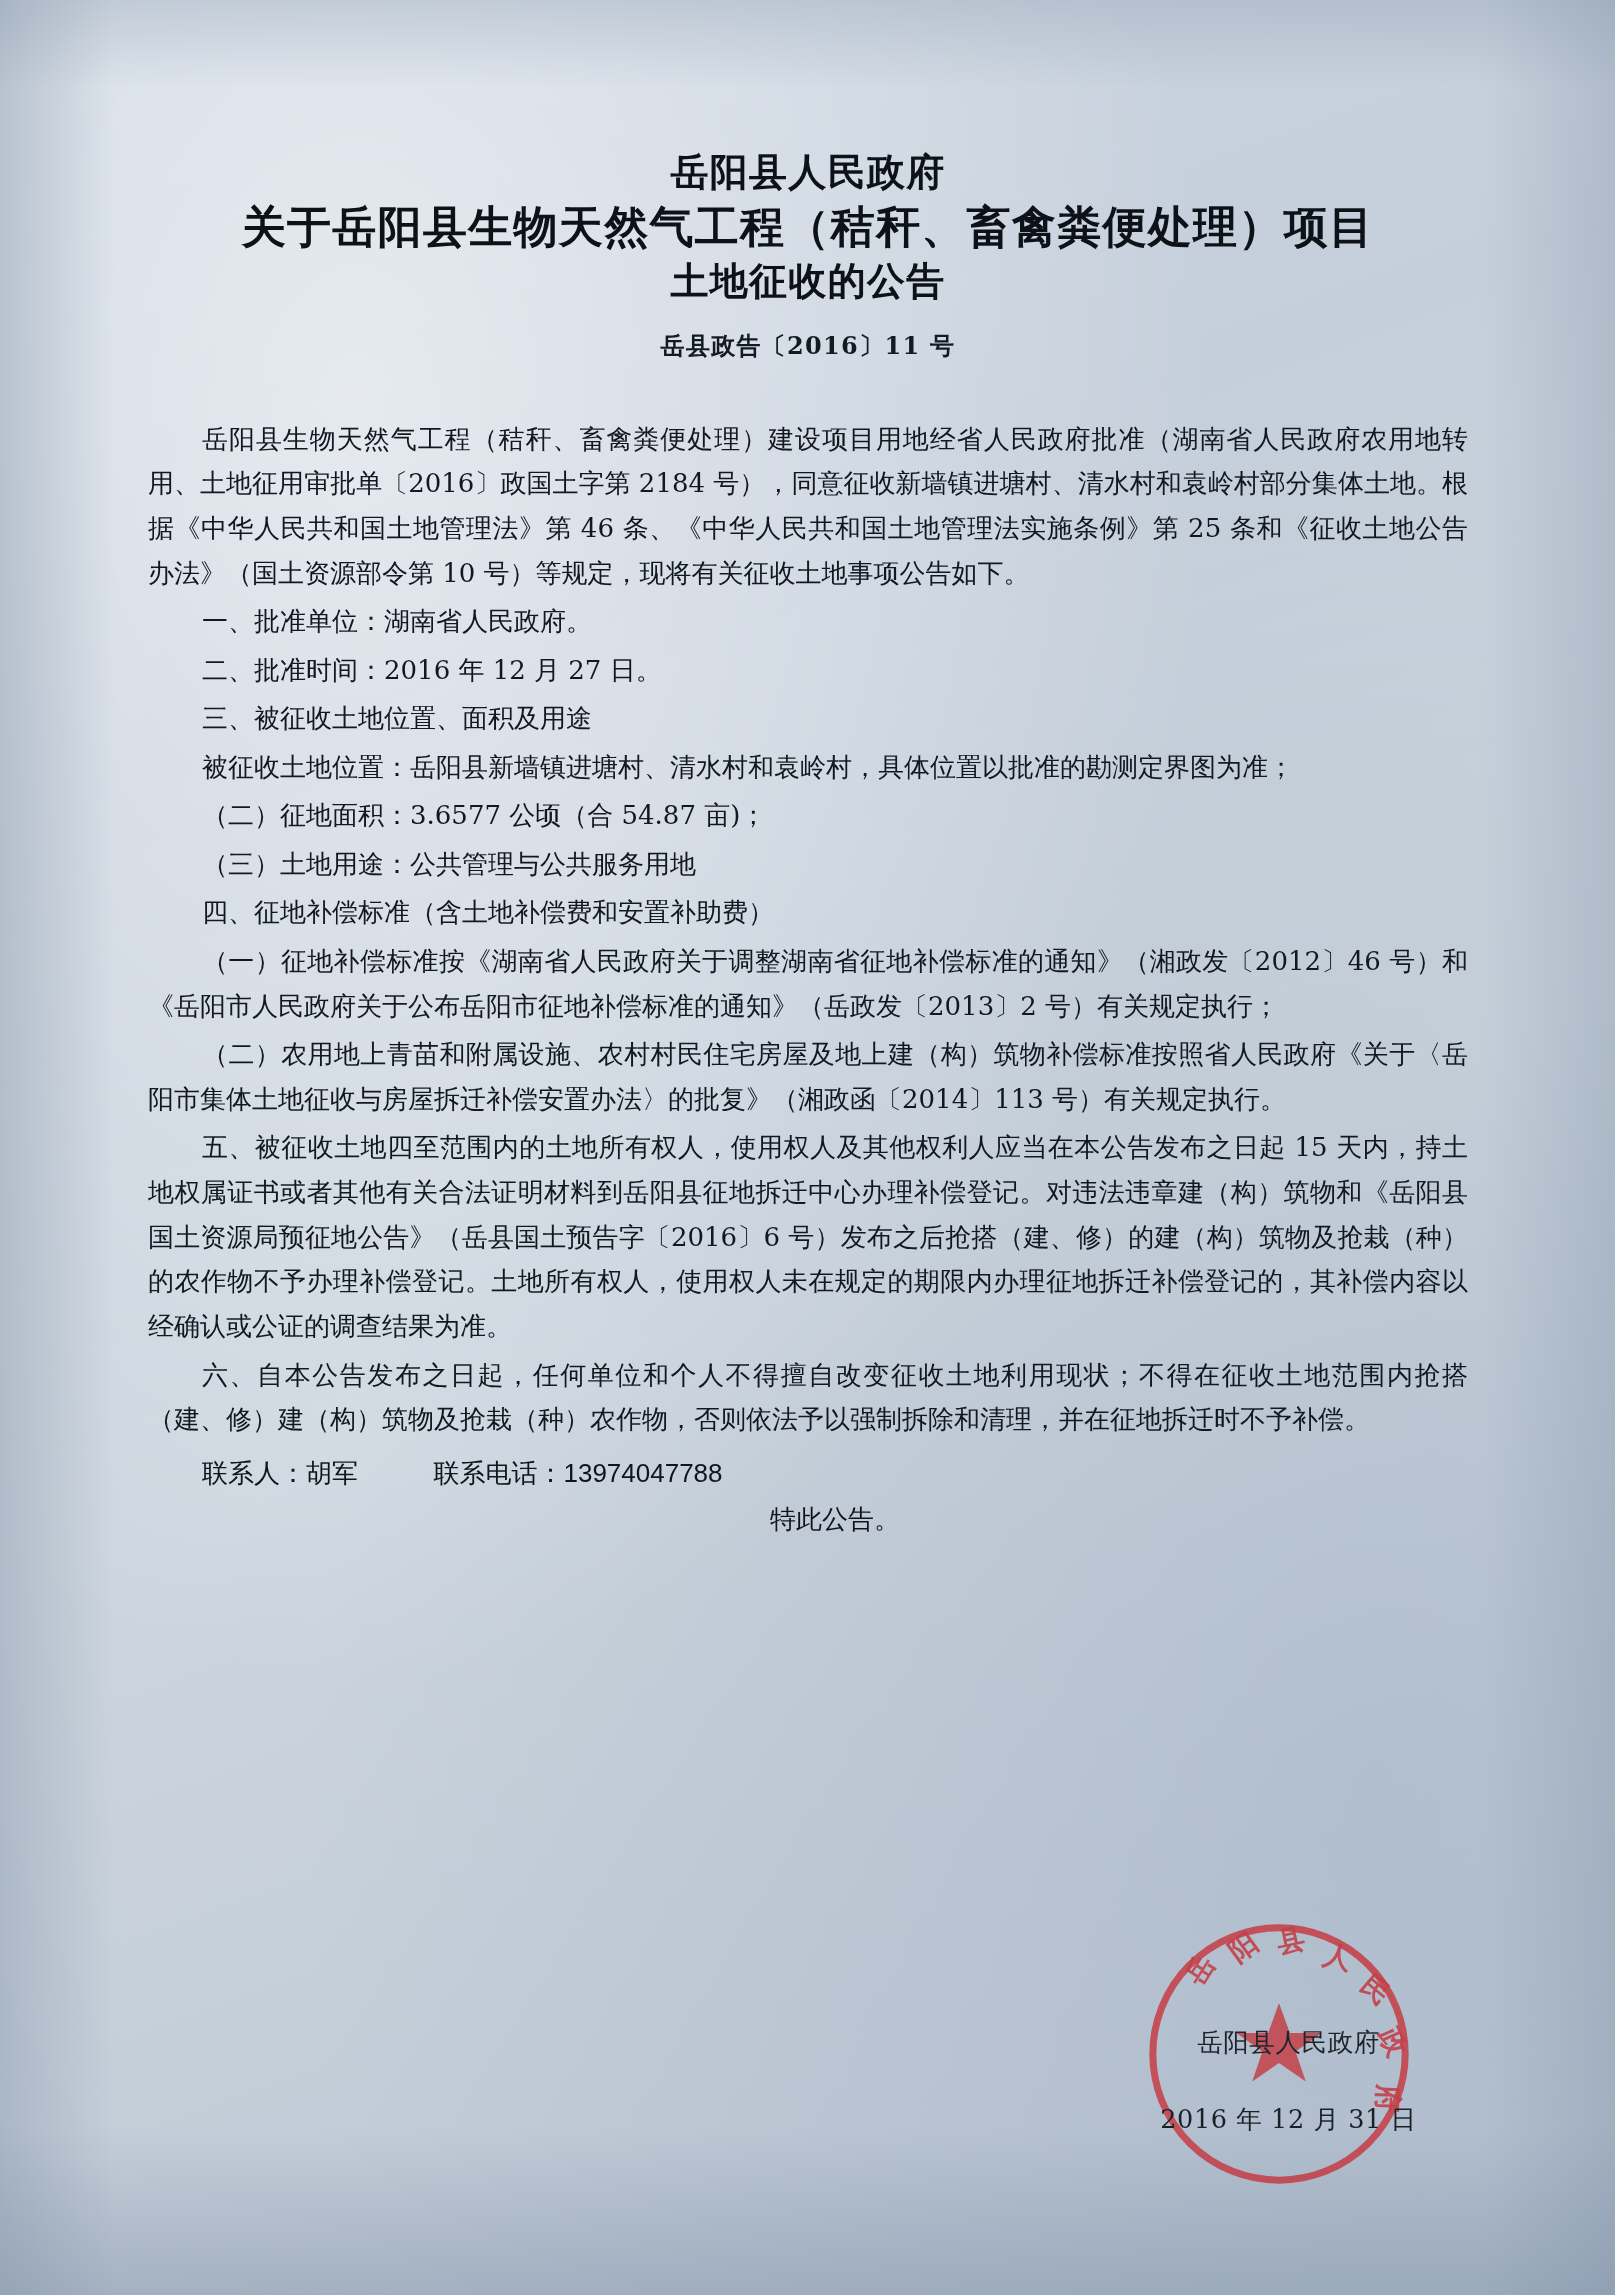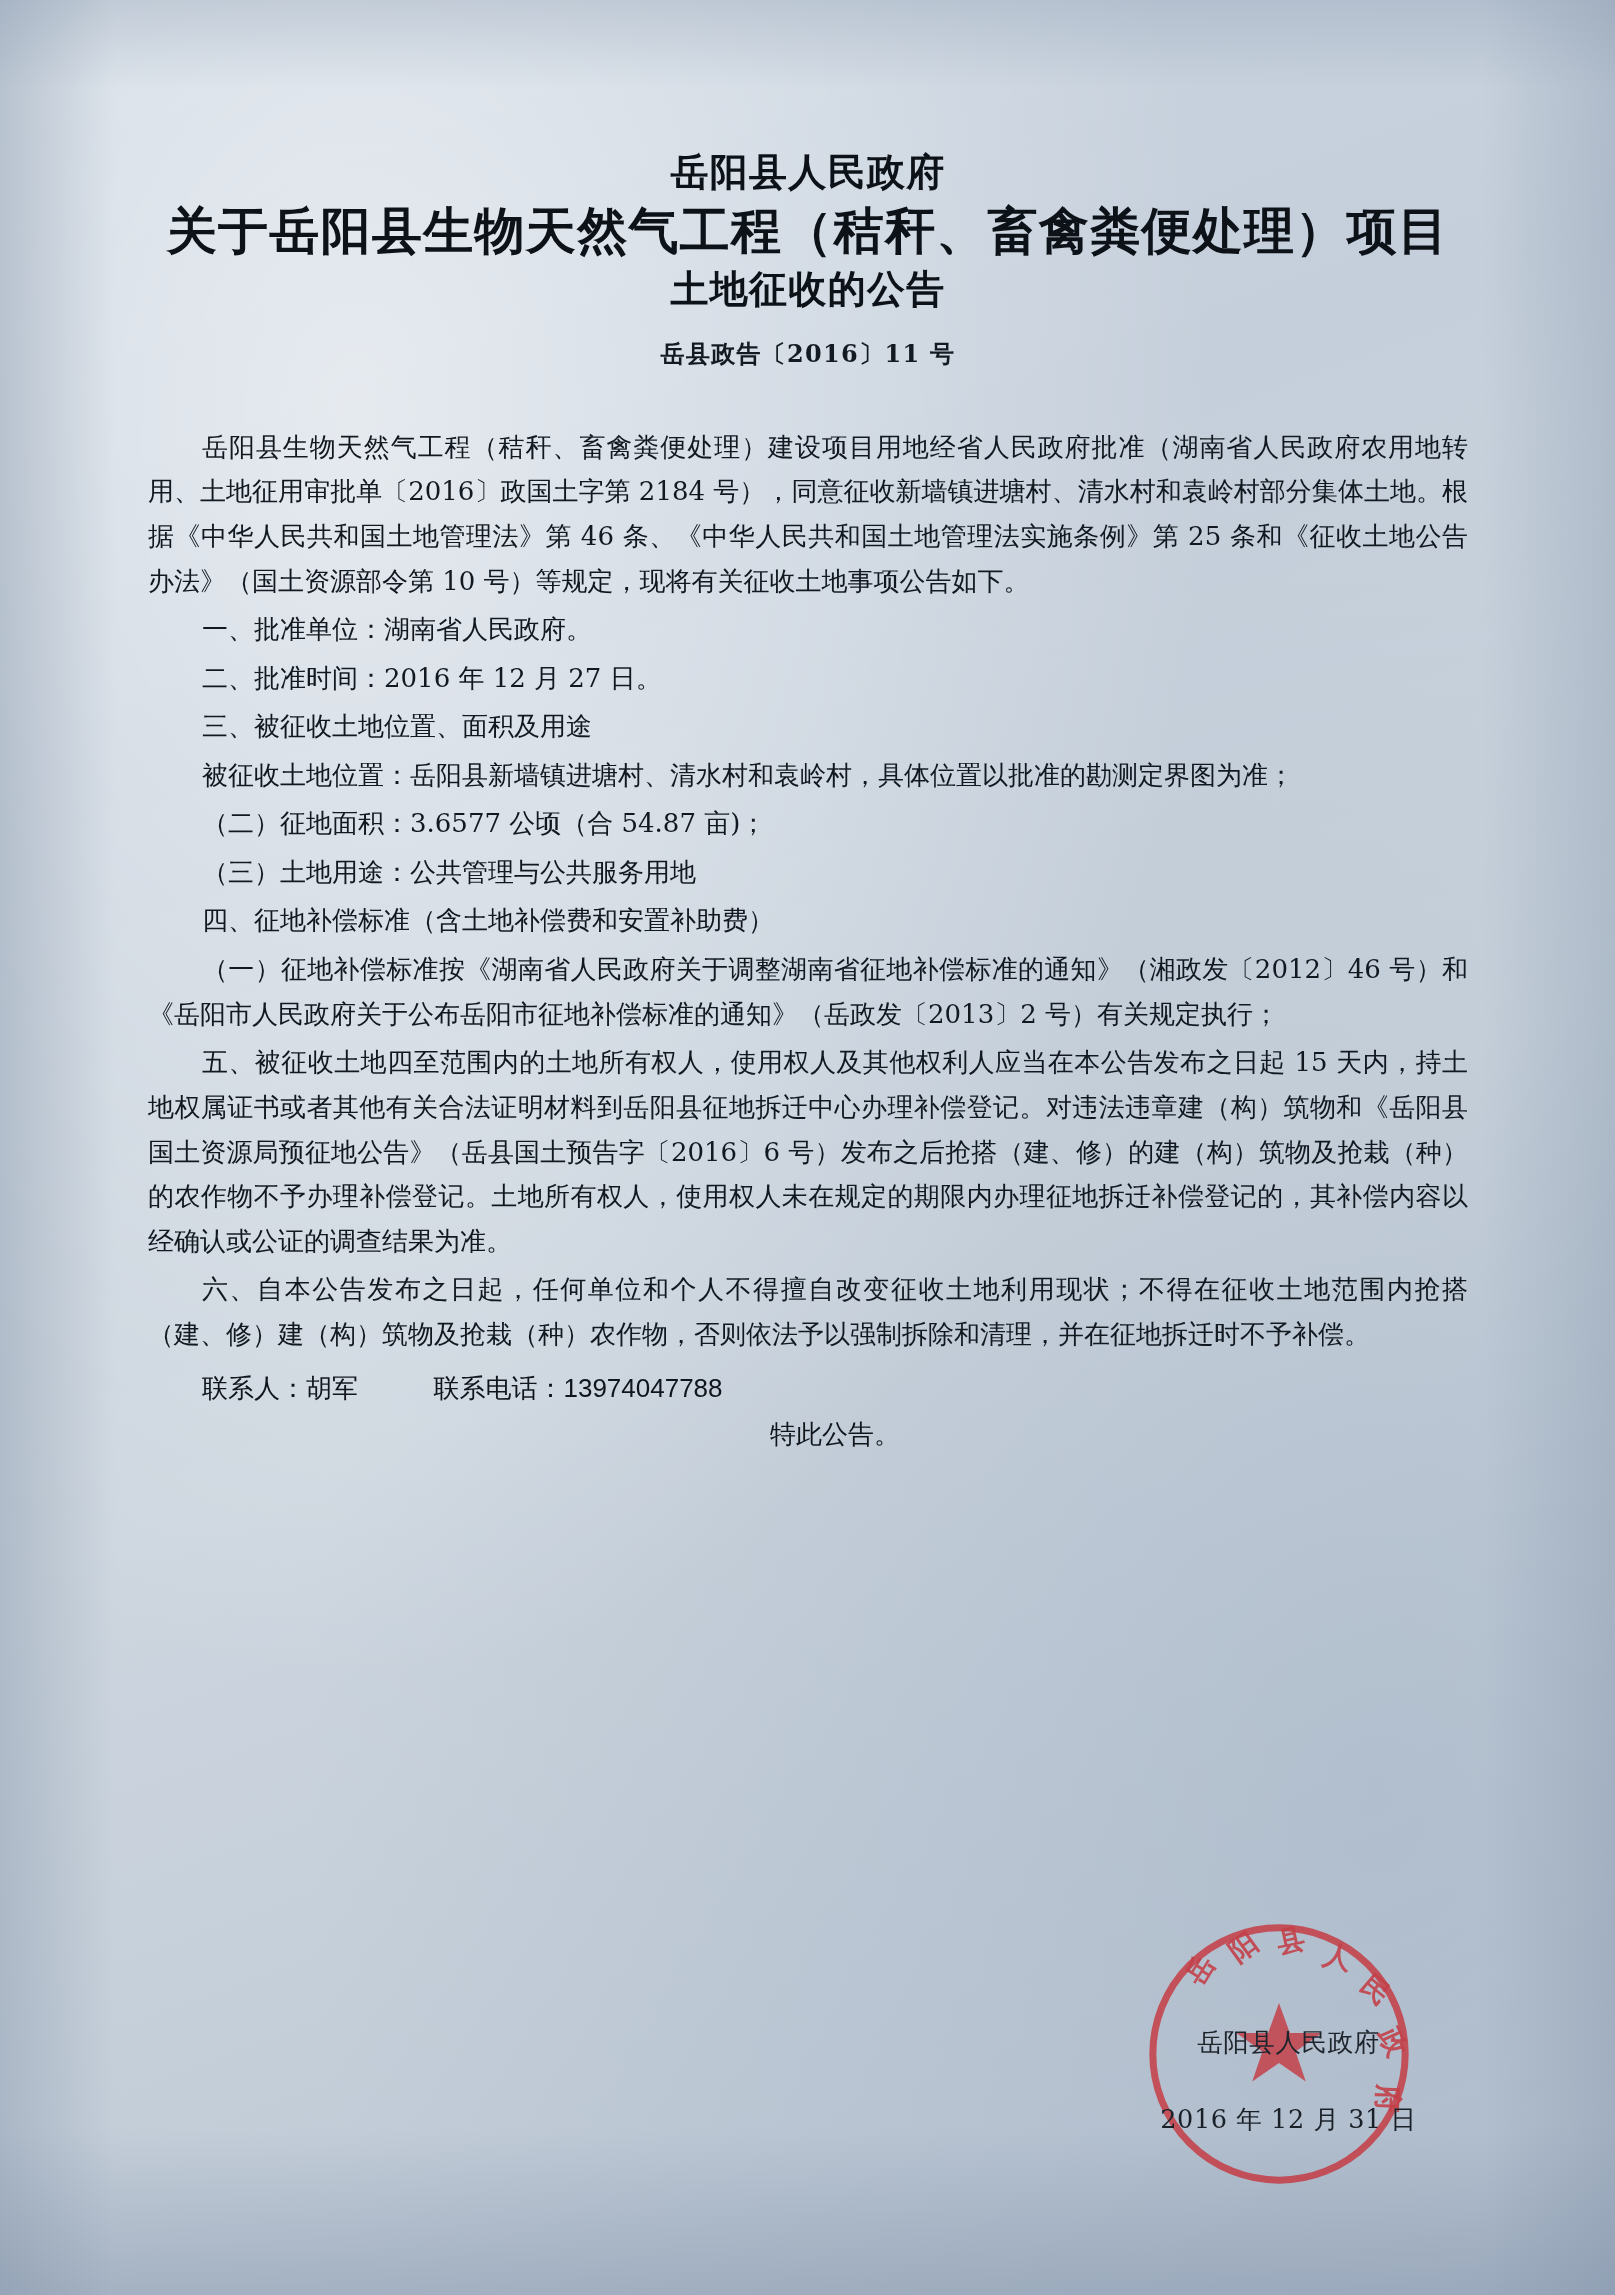--- a/index.html
+++ b/index.html
@@ -62,21 +62,21 @@
     font-family: "DejaVu Serif", serif;
     font-weight: bold;
     color: #0d1218;
   }
   .title-line {
     font-size: 38px;
     line-height: 1.33;
     letter-spacing: 1.3px;
   }
   .title-line.l2 {
-    font-size: 50px;
+    font-size: 44px;
   }
   .doc-number {
     text-align: center;
     font-family: "DejaVu Serif", serif;
     font-size: 24px;
     margin-top: 23px;
     letter-spacing: 1.3px;
     color: #131a22;
     font-weight: bold;
   }
@@ -180,20 +180,21 @@
     <div class="body-block">
       <p class="para">岳阳县生物天然气工程（秸秆、畜禽粪便处理）建设项目用地经省人民政府批准（湖南省人民政府农用地转用、土地征用审批单〔2016〕政国土字第 2184 号），同意征收新墙镇进塘村、清水村和袁岭村部分集体土地。根据《中华人民共和国土地管理法》第 46 条、《中华人民共和国土地管理法实施条例》第 25 条和《征收土地公告办法》（国土资源部令第 10 号）等规定，现将有关征收土地事项公告如下。</p>
       <p class="para">一、批准单位：湖南省人民政府。</p>
       <p class="para">二、批准时间：2016 年 12 月 27 日。</p>
       <p class="para">三、被征收土地位置、面积及用途</p>
       <p class="para flat">被征收土地位置：岳阳县新墙镇进塘村、清水村和袁岭村，具体位置以批准的勘测定界图为准；</p>
       <p class="para sub">（二）征地面积：3.6577 公顷（合 54.87 亩)；</p>
       <p class="para sub">（三）土地用途：公共管理与公共服务用地</p>
       <p class="para">四、征地补偿标准（含土地补偿费和安置补助费）</p>
       <p class="para sub">（一）征地补偿标准按《湖南省人民政府关于调整湖南省征地补偿标准的通知》（湘政发〔2012〕46 号）和《岳阳市人民政府关于公布岳阳市征地补偿标准的通知》（岳政发〔2013〕2 号）有关规定执行；</p>
+      <p class="para sub">（二）农用地上青苗和附属设施、农村村民住宅房屋及地上建（构）筑物补偿标准按照省人民政府《关于〈岳阳市集体土地征收与房屋拆迁补偿安置办法〉的批复》（湘政函〔2014〕113 号）有关规定执行。</p>
       <p class="para">五、被征收土地四至范围内的土地所有权人，使用权人及其他权利人应当在本公告发布之日起 15 天内，持土地权属证书或者其他有关合法证明材料到岳阳县征地拆迁中心办理补偿登记。对违法违章建（构）筑物和《岳阳县国土资源局预征地公告》（岳县国土预告字〔2016〕6 号）发布之后抢搭（建、修）的建（构）筑物及抢栽（种）的农作物不予办理补偿登记。土地所有权人，使用权人未在规定的期限内办理征地拆迁补偿登记的，其补偿内容以经确认或公证的调查结果为准。</p>
       <p class="para">六、自本公告发布之日起，任何单位和个人不得擅自改变征收土地利用现状；不得在征收土地范围内抢搭（建、修）建（构）筑物及抢栽（种）农作物，否则依法予以强制拆除和清理，并在征地拆迁时不予补偿。</p>
     </div>
 
     <div class="contact-row">
       <span>联系人：胡军</span>
       <span class="contact-gap"></span>
       <span>联系电话：13974047788</span>
     </div>
 

